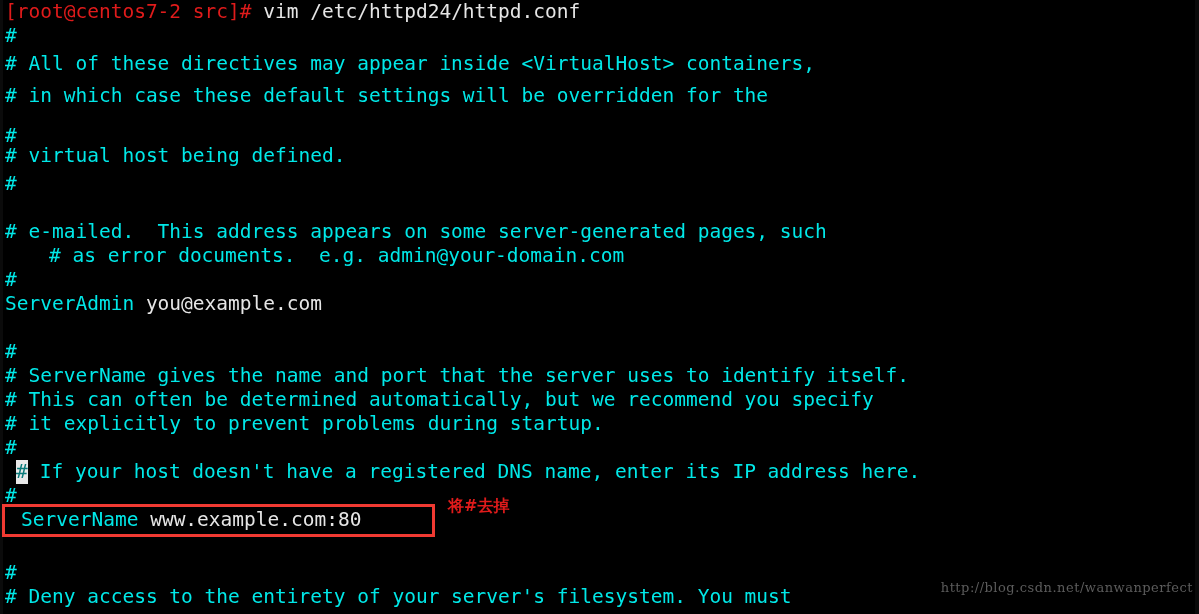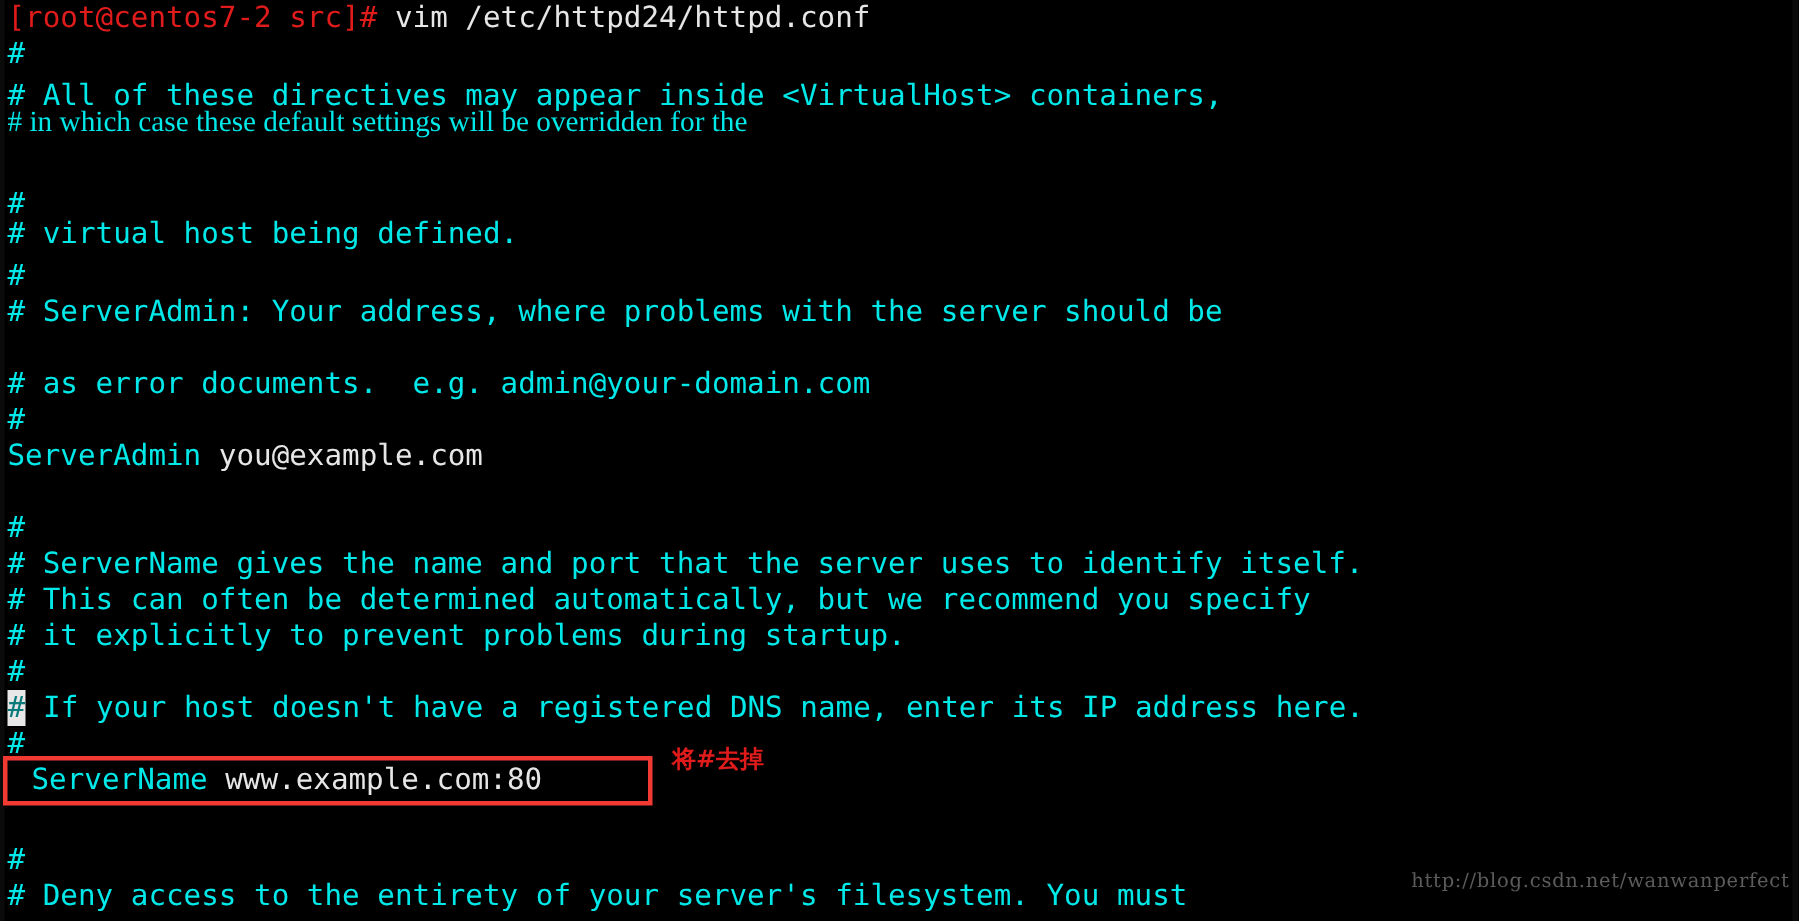--- a/index.html
+++ b/index.html
@@ -113,39 +113,39 @@
 
 <div id="terminal">
 
   <div id="gutter-edge"></div>
   <div id="right-edge"></div>
 
   <div class="line" style="top:0px;"><span class="red">[root@centos7-2 src]#</span><span class="white"> vim /etc/httpd24/httpd.conf</span></div>
 
   <div class="line cyan" style="top:24px;">#</div>
   <div class="line cyan" style="top:52px;"># All of these directives may appear inside &lt;VirtualHost&gt; containers,</div>
-  <div class="line cyan" style="top:70px;font-family:Liberation Serif, serif;"># in which case these default settings will be overridden for the</div>
+  <div class="line cyan" style="top:84px;"># in which case these default settings will be overridden for the</div>
   <div class="line cyan" style="top:100px;margin-top:44px;"># virtual host being defined.</div>
   <div class="line cyan" style="top:124px;">#</div>
   <div class="line cyan" style="top:148px;"></div>
   <div class="line cyan" style="top:172px;">#</div>
-  <div class="line cyan" style="top:196px;"># ServerAdmin: Your address, where problems with the server should be</div>
-  <div class="line cyan" style="top:244px;"># as error documents.  e.g. admin@your-domain.com</div>
+  <div class="line cyan" style="top:220px;"># e-mailed.  This address appears on some server-generated pages, such</div>
+  <div class="line cyan" style="top:244px;margin-left:44px;"># as error documents.  e.g. admin@your-domain.com</div>
   <div class="line cyan" style="top:268px;">#</div>
 
   <div class="line" style="top:292px;"><span class="cyan">ServerAdmin</span><span class="white"> you@example.com</span></div>
 
   <div class="line cyan" style="top:316px;"></div>
   <div class="line cyan" style="top:340px;">#</div>
   <div class="line cyan" style="top:364px;"># ServerName gives the name and port that the server uses to identify itself.</div>
   <div class="line cyan" style="top:412px;"># it explicitly to prevent problems during startup.</div>
   <div class="line cyan" style="top:388px;"># This can often be determined automatically, but we recommend you specify</div>
   <div class="line cyan" style="top:436px;">#</div>
 
-  <div class="line" style="top:460px;"><span class="cursor-block">#</span><span class="cyan"> If your host doesn't have a registered DNS name, enter its IP address here.</span></div>
+  <div class="line" style="top:460px;margin-left:11px;"><span class="cursor-block">#</span><span class="cyan"> If your host doesn't have a registered DNS name, enter its IP address here.</span></div>
 
   <div class="line cyan" style="top:484px;">#</div>
 
   <div class="line" style="top:508px;margin-left:16px;"><span class="cyan">ServerName</span><span class="white"> www.example.com:80</span></div>
 
   <div class="line cyan" style="top:537px;"></div>
   <div class="line cyan" style="top:561px;">#</div>
   <div class="line cyan" style="top:585px;"># Deny access to the entirety of your server's filesystem. You must</div>
 
   <div id="highlight-box"></div>

